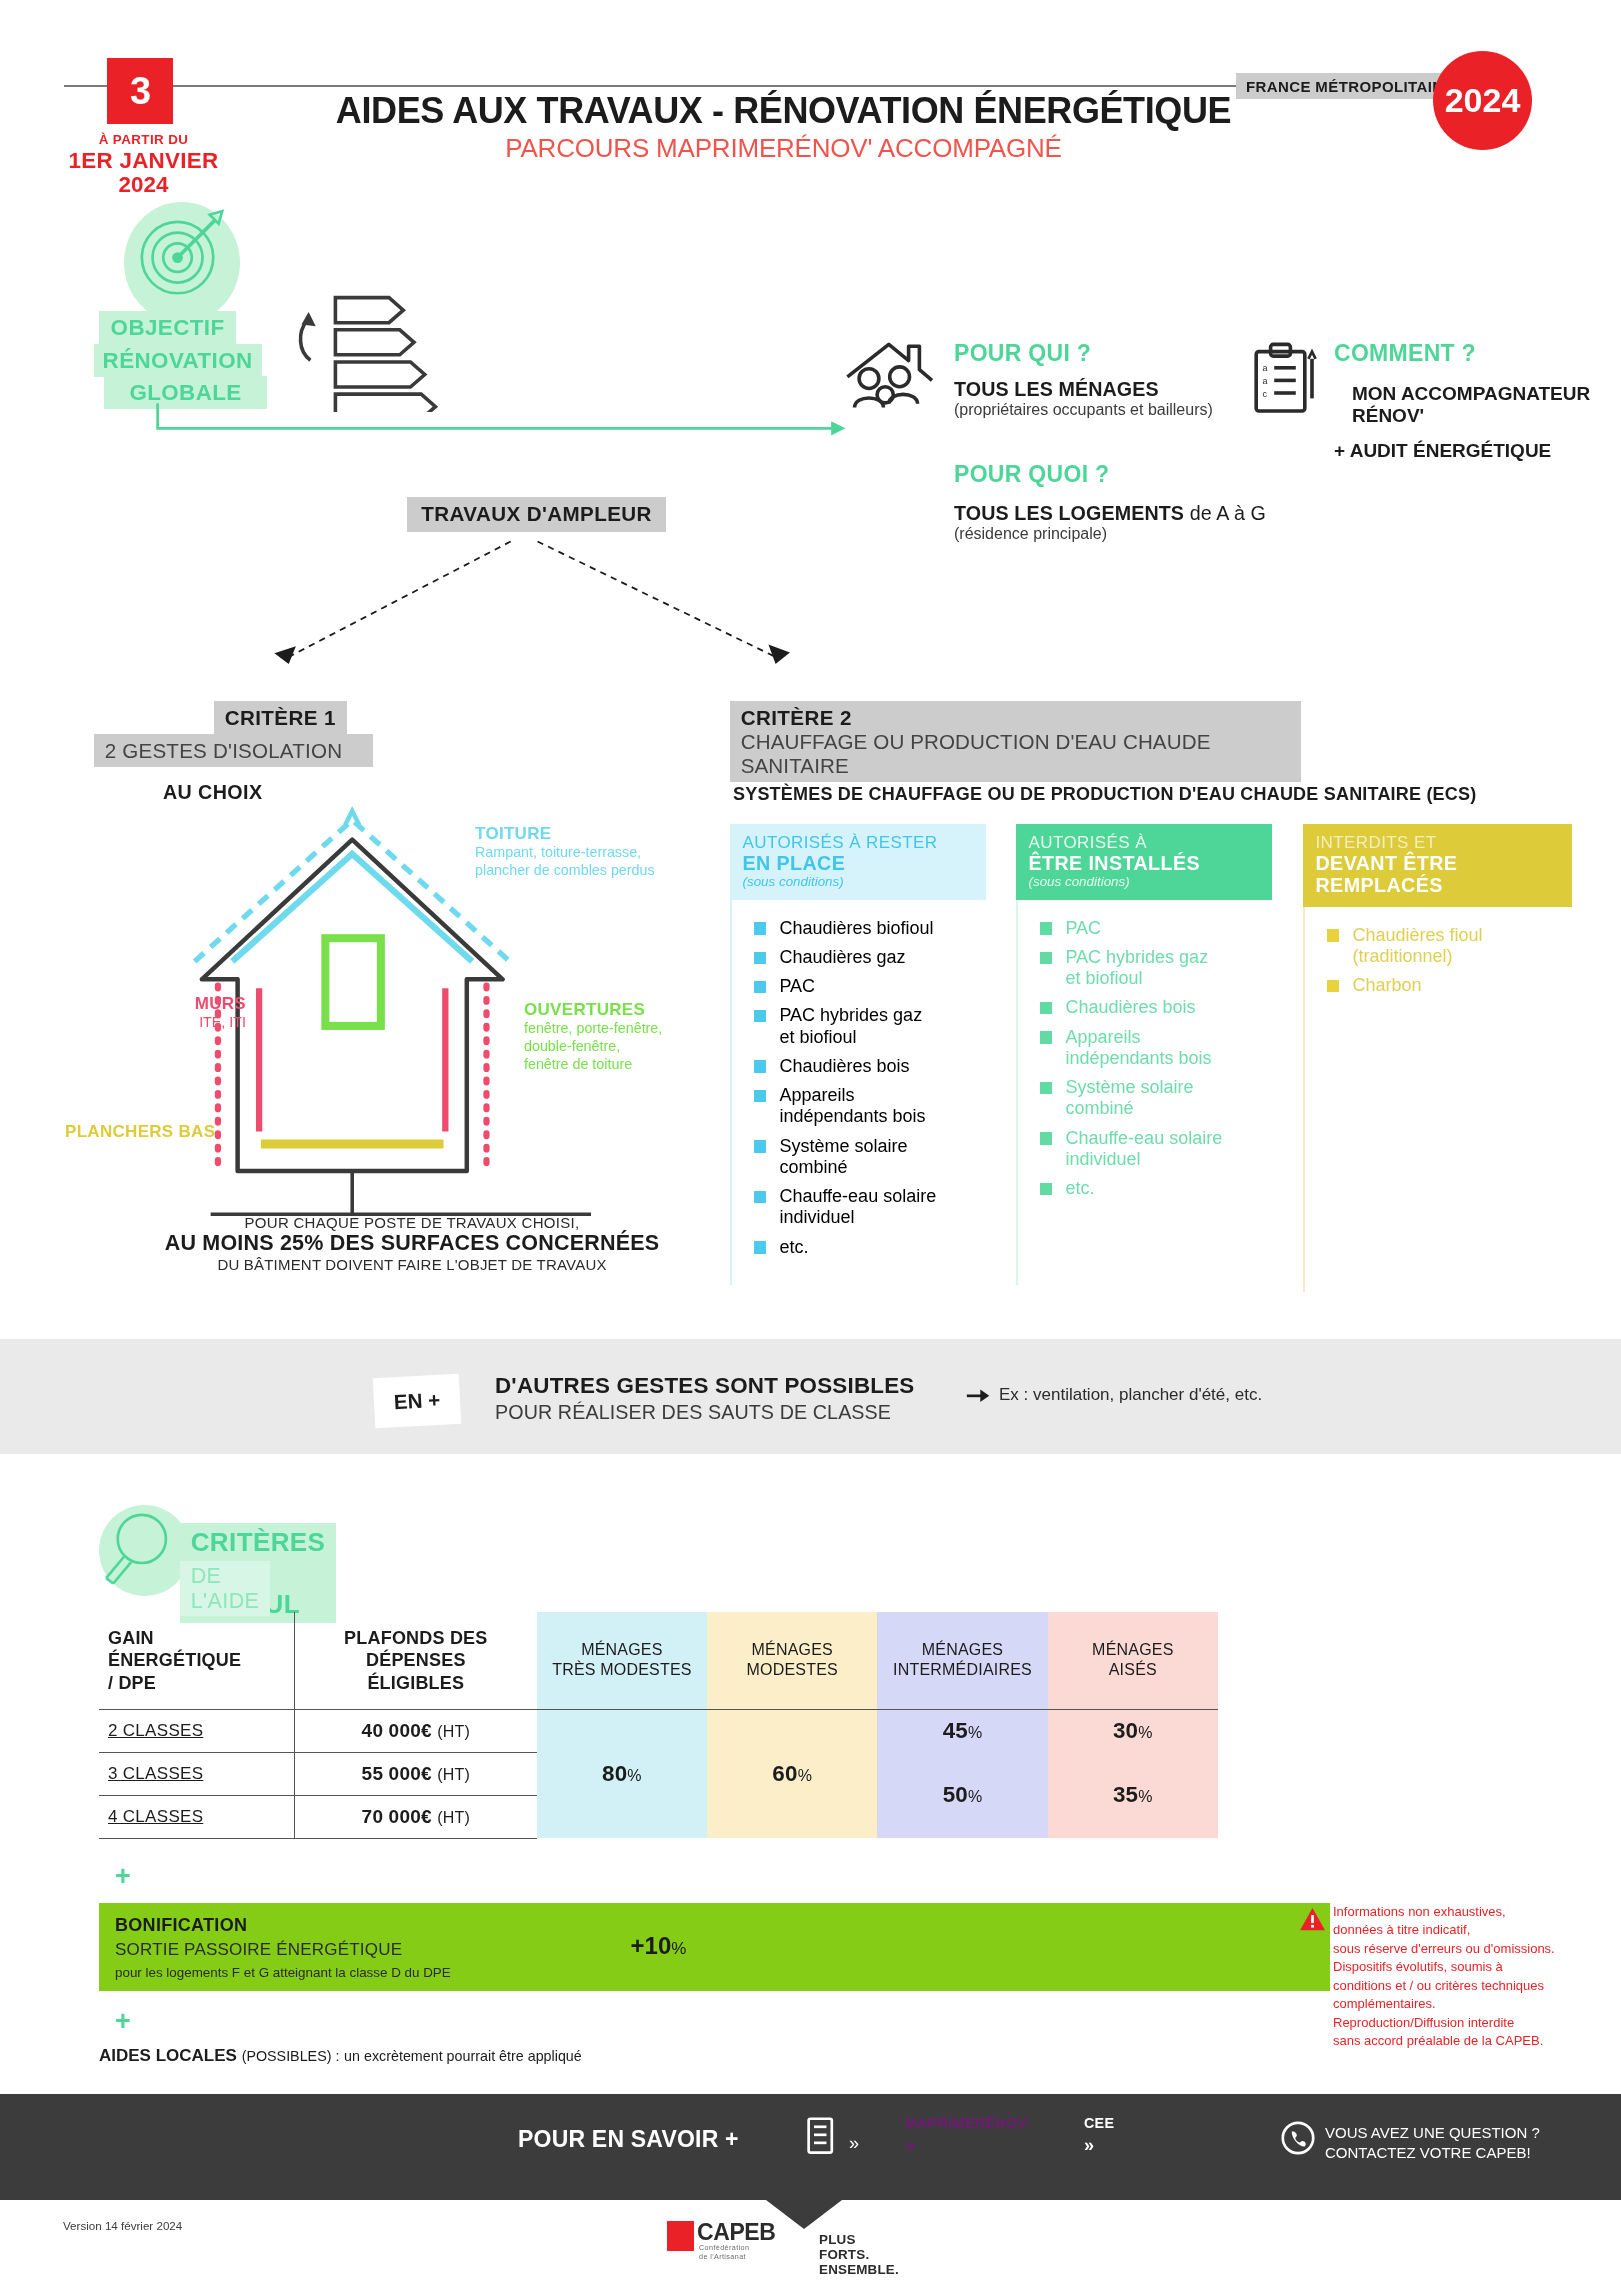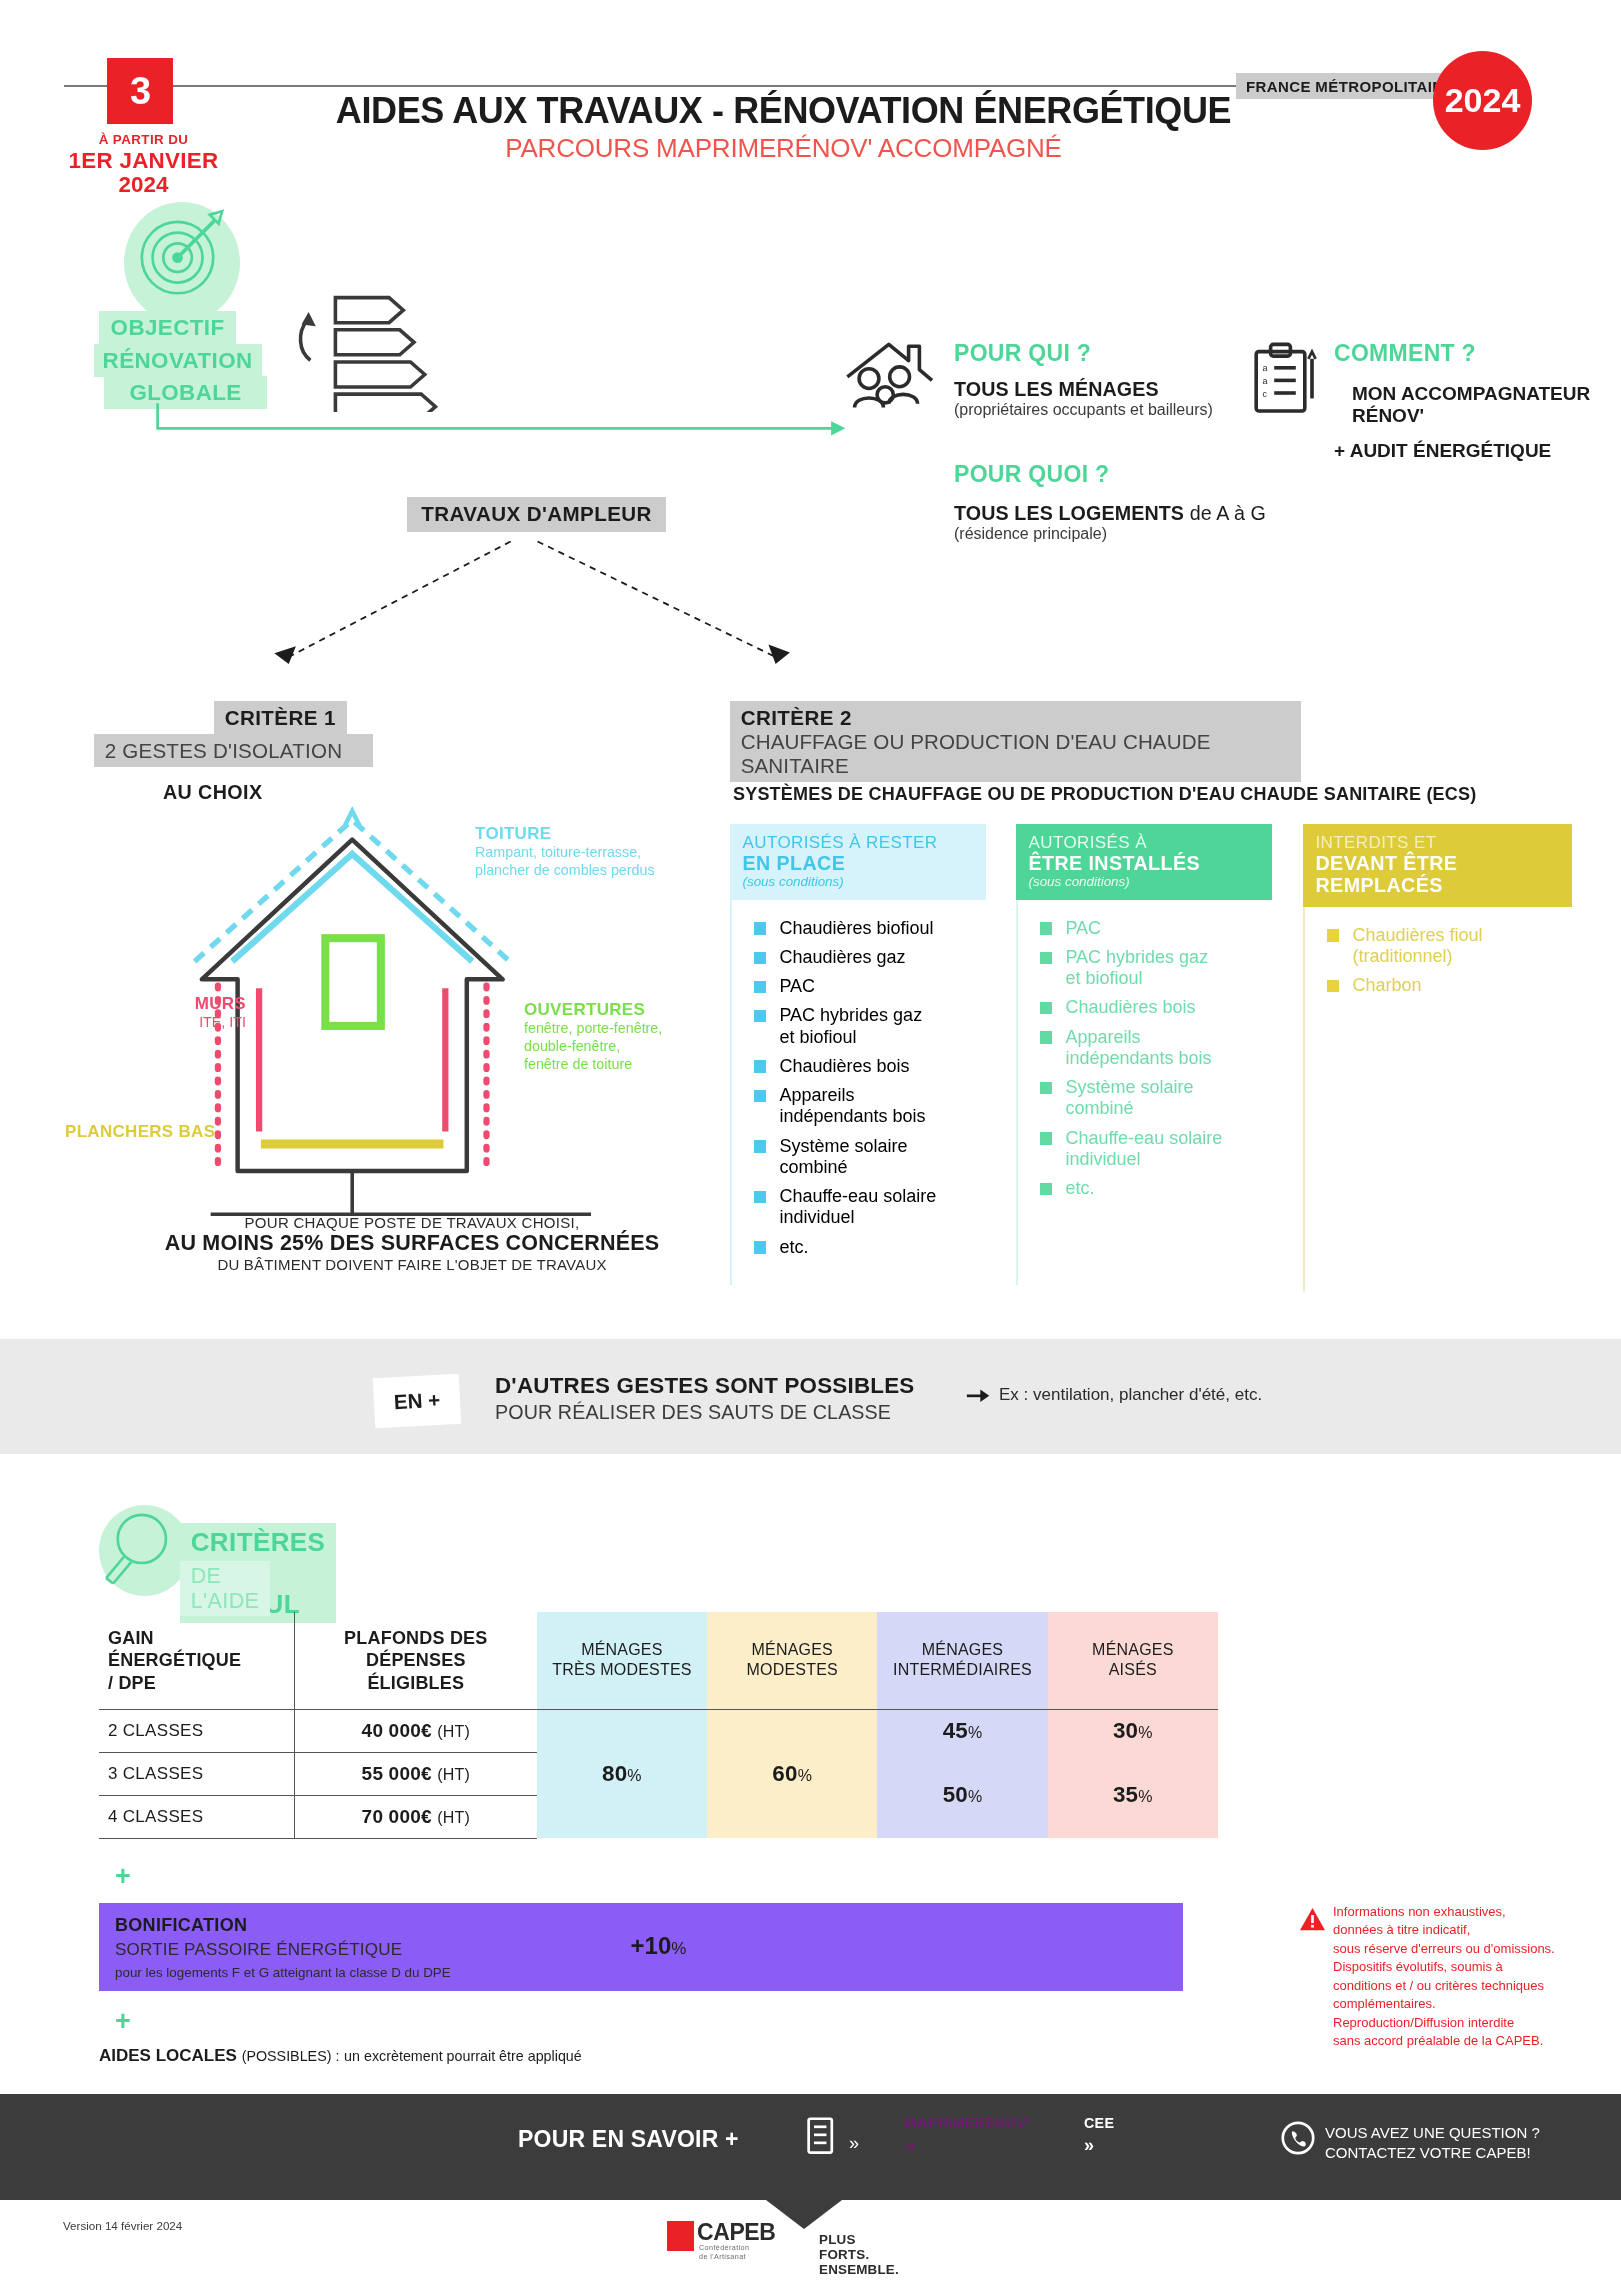--- a/index.html
+++ b/index.html
@@ -145,36 +145,36 @@
   .c-col  { width:170px; }
   thead th { height:97px; padding:0 5.4px; font-size:16px; font-weight:normal; color:#1c1c1c;
              text-align:center; line-height:1.25; letter-spacing:0.2px; }
   thead th.h-gain { text-align:left; padding-left:9px; font-weight:bold; font-size:18px; border-right:0.9px solid #555; }
   thead th.h-plaf { font-weight:bold; font-size:18px; }
   .hb-tm { background:#d2f1f7; }
   .hb-m  { background:#fbeec9; }
   .hb-i  { background:#d5d8f7; }
   .hb-a  { background:#fbdad5; }
   tbody td { height:43px; font-size:17px; color:#1c1c1c; }
-  td.t-gain { padding-left:9px; letter-spacing:0.3px; border-right:0.9px solid #555; }
+  td.t-gain { padding-left:9px; letter-spacing:0.3px; border-right:0.9px solid #555;text-decoration:underline; }
   td.t-plaf { text-align:center; font-weight:bold; font-size:19px; letter-spacing:0.2px; }
   td.t-plaf .ht { font-weight:normal; font-size:16px; }
   td.val { text-align:center; font-weight:bold; font-size:22.4px; letter-spacing:0.2px; }
   td.val .pc { font-weight:normal; font-size:16px; }
   .b-tm { background:#d2f1f7; }
   .b-m  { background:#fbeec9; }
   .b-i  { background:#d5d8f7; }
   .b-a  { background:#fbdad5; }
   .rowline td.t-gain, .rowline td.t-plaf { border-top:1.8px solid #555; }
   .toprule td { border-top:1.8px solid #555; }
   .botrule td { border-bottom:1.8px solid #555; }
 
   
   .plus1 { position:absolute; left:115px; top:1861px; color:#4dd698; font-size:27px; font-weight:bold; }
-  .bonif { position:absolute; left:99px; top:1903px; width:1084px; height:88px; background:#8b5cf6; }
+  .bonif { position:absolute; left:99px; top:1903px; width:1231px; height:88px; background:#84cc16; }
   .bonif .b1 { position:absolute; left:16px; top:11.6px; font-size:18px; font-weight:bold; color:#1c1c1c; letter-spacing:0.3px;}
   .bonif .b2 { position:absolute; left:16px; top:37px; font-size:17px; color:#2b2b2b; letter-spacing:0.2px;}
   .bonif .b3 { position:absolute; left:16px; top:62px; font-size:13.4px; color:#2b2b2b;text-align:center; }
   .bonif .bval { position:absolute; left:0; top:29px; width:1119px; text-align:center; font-size:24px;
                  font-weight:bold; color:#1c1c1c; }
   .bonif .bval .pc { font-size:17px; font-weight:normal; }
   .plus2 { position:absolute; left:115px; top:2006px; color:#4dd698; font-size:27px; font-weight:bold; }
   .aides-loc { position:absolute; left:99px; top:2046px; font-size:17px; color:#1c1c1c; }
   .aides-loc b { font-weight:bold; }
   .aides-loc .sm { font-size:14.3px; }

